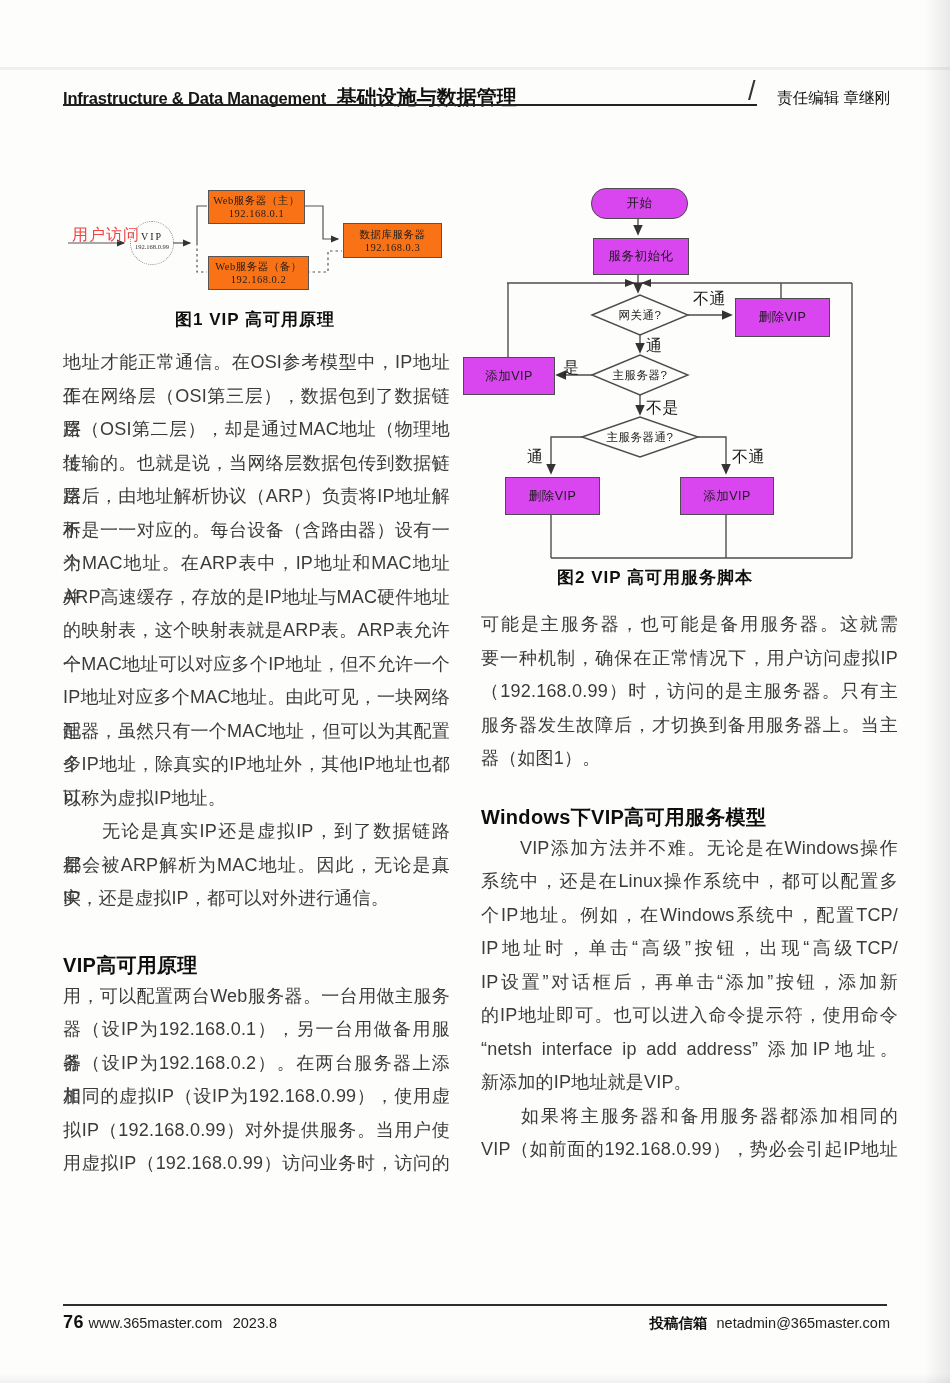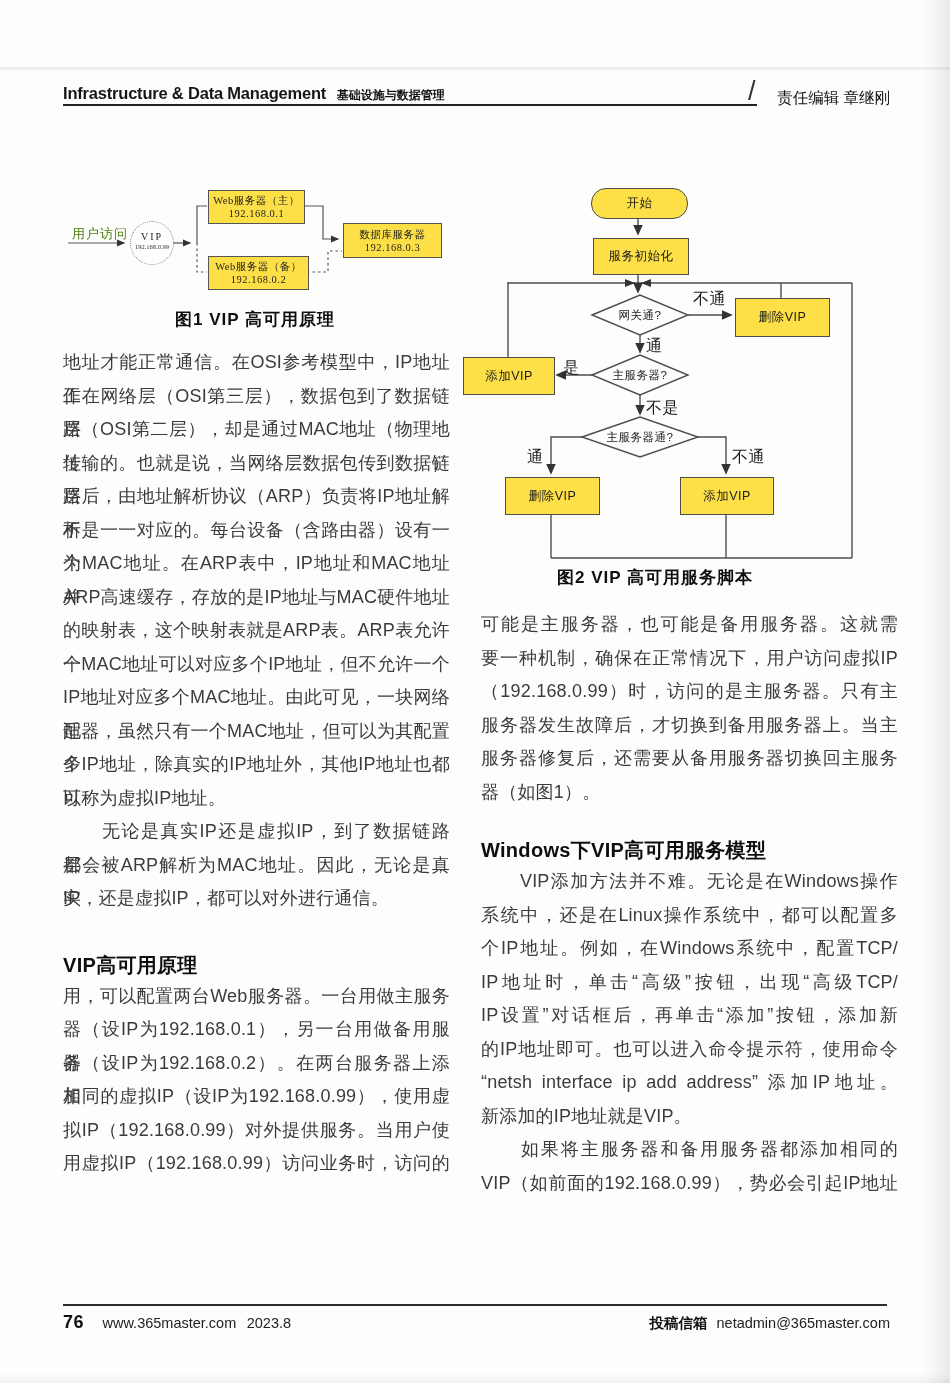--- a/index.html
+++ b/index.html
@@ -8,48 +8,48 @@
   .page{position:absolute;inset:0;background:#fdfdfc;}
   .scanline{position:absolute;left:0;top:67px;width:100%;height:3px;background:rgba(140,162,158,0.14);}
   .edge-right{position:absolute;right:0;top:0;width:26px;height:100%;
       background:linear-gradient(90deg,rgba(0,0,0,0),rgba(90,90,90,0.12));}
   .edge-bottom{position:absolute;left:0;bottom:0;width:100%;height:10px;
       background:linear-gradient(180deg,rgba(0,0,0,0),rgba(0,0,0,0.05));}
 
   
   .header{position:absolute;left:63px;top:84px;white-space:nowrap;}
   .ht-en{font-size:16.5px;font-weight:700;letter-spacing:-0.2px;color:#161616;}
-  .ht-zh{font-size:12px;font-weight:700;color:#111;margin-left:6px;}
+  .ht-zh{font-size:20px;font-weight:700;color:#111;margin-left:6px;}
   .header-rule{position:absolute;left:63px;top:104px;width:694px;height:2px;background:#222;}
   .header-slash{position:absolute;left:748px;top:76px;font-size:27px;font-weight:300;color:#333;}
   .header-editor{position:absolute;right:60px;top:88px;font-size:15.5px;font-weight:400;color:#111;}
 
   
   .figcap{position:absolute;text-align:center;font-size:17px;font-weight:700;color:#0f0f0f;letter-spacing:1px;}
   .cap1{left:60px;top:308px;width:390px;}
   .cap2{left:455px;top:566px;width:400px;}
 
   
   .fig1{position:absolute;left:60px;top:185px;width:395px;height:125px;}
   .fig1 svg{position:absolute;left:0;top:0;}
   .f1-user{position:absolute;left:12px;top:40px;font-family:"Liberation Serif","DejaVu Serif",serif;
-      font-size:13px;color:#4d7c0f;letter-spacing:1px;text-align:right;}
+      font-size:16px;color:#ef4444;letter-spacing:1px;text-align:right;}
   .f1-circle{position:absolute;left:70px;top:36px;width:42px;height:42px;border:1.2px dotted #888;
       border-radius:50%;text-align:center;background:transparent;}
   .f1-vip{font-family:"Liberation Serif","DejaVu Serif",serif;font-size:10px;color:#222;
       letter-spacing:2px;margin-top:9px;}
   .f1-vip-ip{font-family:"Liberation Serif","DejaVu Serif",serif;font-size:6.5px;color:#333;margin-top:1px;}
-  .f1box{position:absolute;border:1.2px solid #555;background:#fde047;display:flex;flex-direction:column;
+  .f1box{position:absolute;border:1.2px solid #555;background:#f97316;display:flex;flex-direction:column;
       align-items:center;justify-content:center;font-family:"Liberation Serif","DejaVu Serif",serif;
       font-size:10.5px;line-height:13px;color:#1d1d1d;letter-spacing:0.5px;}
 
   
   .fig2{position:absolute;left:455px;top:175px;width:445px;height:395px;}
   .fig2 svg{position:absolute;left:0;top:0;}
-  .f2box{position:absolute;border:1.3px solid #4d4d4d;background:#fde047;display:flex;
+  .f2box{position:absolute;border:1.3px solid #4d4d4d;background:#d946ef;display:flex;
       align-items:center;justify-content:center;font-size:12.5px;color:#1b1b1b;letter-spacing:0.5px;}
   .f2lab{position:absolute;display:flex;align-items:center;justify-content:center;
       font-size:11.5px;color:#1b1b1b;letter-spacing:0.5px;pointer-events:none;}
   .f2edge{position:absolute;font-size:16px;color:#1b1b1b;letter-spacing:0.5px;}
 
   
   .col{position:absolute;}
   .leftcol{left:63px;top:346px;width:387px;}
   .rightcol{left:481px;top:608px;width:417px;}
   .line{height:33.5px;line-height:33.5px;font-size:18px;letter-spacing:0.2px;color:#3b3b3b;
@@ -57,21 +57,21 @@
   .line.pend{text-align-last:left;}
   .colhead{font-size:20px;line-height:30px;font-weight:700;color:#0e0e0e;letter-spacing:0.3px;}
   .leftcol .colhead{margin-top:34px;}
   .rightcol .colhead{margin-top:26px;}
 
   
   .footer-rule{position:absolute;left:63px;top:1304px;width:824px;height:2px;background:#2e2e2e;}
   .footer-left{position:absolute;left:63px;top:1312px;white-space:nowrap;}
   .pgnum{font-size:18px;font-weight:700;color:#111;letter-spacing:0.5px;}
   .site,.issue{font-size:14.5px;color:#222;}
-  .site{margin-left:14px;}
+  .site{}
   .issue{margin-left:6px;}
   .footer-right{position:absolute;right:60px;top:1314px;white-space:nowrap;font-size:14.5px;color:#222;}
   .mail-label{font-weight:700;color:#111;margin-right:5px;}
 </style>
 </head>
 <body>
 
 <div class="page">
   <div class="scanline"></div>
   <div class="edge-right"></div>
@@ -210,21 +210,20 @@
       <div class="line">器（设IP为192.168.0.2）。在两台服务器上添加</div>
       <div class="line">相同的虚拟IP（设IP为192.168.0.99），使用虚</div>
       <div class="line">拟IP（192.168.0.99）对外提供服务。当用户使</div>
       <div class="line">用虚拟IP（192.168.0.99）访问业务时，访问的</div>
     </div>
   <div class="col rightcol">
       <div class="line">可能是主服务器，也可能是备用服务器。这就需</div>
       <div class="line">要一种机制，确保在正常情况下，用户访问虚拟IP</div>
       <div class="line">（192.168.0.99）时，访问的是主服务器。只有主</div>
       <div class="line">服务器发生故障后，才切换到备用服务器上。当主</div>
-      <div class="line">服务器修复后，还需要从备用服务器切换回主服务</div>
       <div class="line pend">器（如图1）。</div>
       <div class="colhead">Windows下VIP高可用服务模型</div>
       <div class="line">　　VIP添加方法并不难。无论是在Windows操作</div>
       <div class="line">系统中，还是在Linux操作系统中，都可以配置多</div>
       <div class="line">个IP地址。例如，在Windows系统中，配置TCP/</div>
       <div class="line">IP地址时，单击“高级”按钮，出现“高级TCP/</div>
       <div class="line">IP设置”对话框后，再单击“添加”按钮，添加新</div>
       <div class="line">的IP地址即可。也可以进入命令提示符，使用命令</div>
       <div class="line">“netsh interface ip add address” 添加IP地址。</div>
       <div class="line pend">新添加的IP地址就是VIP。</div>

